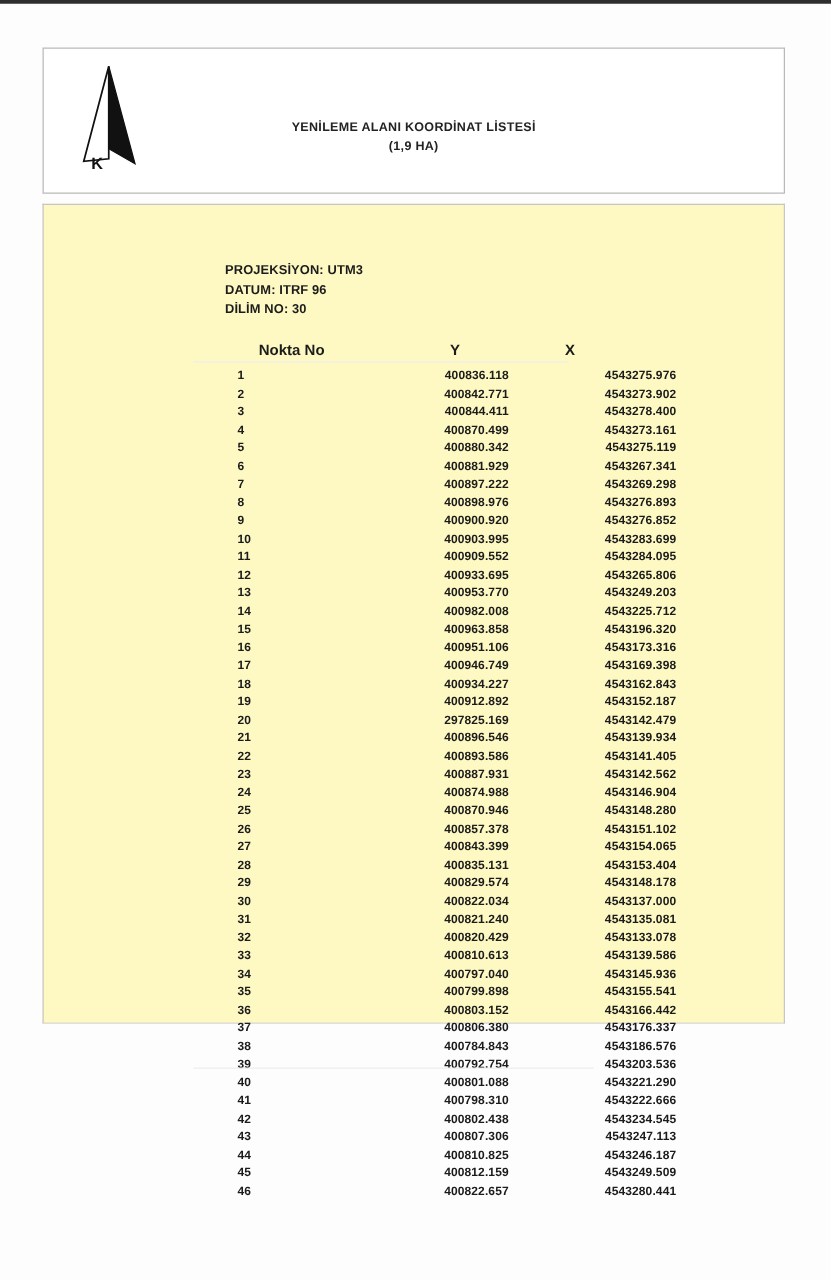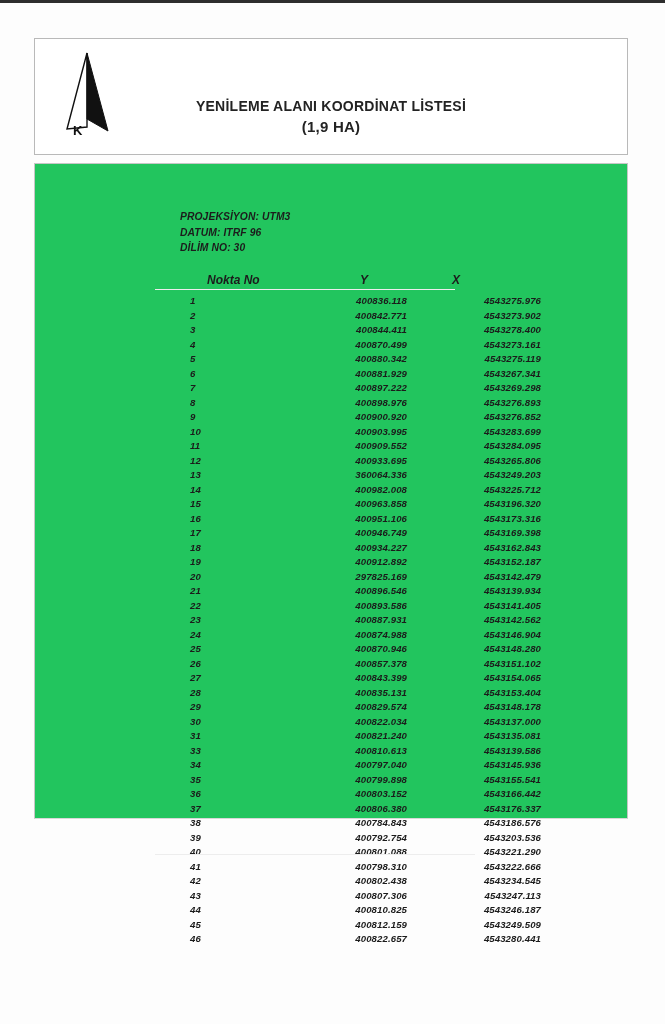--- a/index.html
+++ b/index.html
@@ -65,46 +65,45 @@
 
   .title-text {
     position: absolute;
     left: 0;
     right: 0;
     top: 57px;
     text-align: center;
     line-height: 1.45;
   }
   .title-main {
-    font-size: 14px;
+    font-size: 10px;
     font-weight: 700;
     letter-spacing: 0.25px;
     color: #232323;
     display: block;
   }
   .title-sub {
-    font-size: 15px;
+    font-size: 10px;
     font-weight: 700;
     letter-spacing: 0.25px;
     color: #232323;
     display: block;
   }
 
   
   .main-box {
     position: absolute;
     left: 34px;
     top: 163px;
     width: 594px;
     height: 656px;
     border: 1px solid #c6c6c6;
     border-bottom: 1px solid #d8d8d8;
     box-sizing: border-box;
-    background: #22c55e;
-    font-style: italic;
+    background: #fef9c3;
   }
 
   .meta-block {
     position: absolute;
     left: 145px;
     top: 45px;
     line-height: 1.52;
   }
   .meta-line {
     font-size: 10.3px;
@@ -256,21 +255,21 @@
           <div class="cell cell-y">400909.552</div>
           <div class="cell cell-x">4543284.095</div>
         </div>
         <div class="row">
           <div class="cell cell-no">12</div>
           <div class="cell cell-y">400933.695</div>
           <div class="cell cell-x">4543265.806</div>
         </div>
         <div class="row">
           <div class="cell cell-no">13</div>
-          <div class="cell cell-y">360064.336</div>
+          <div class="cell cell-y">400953.770</div>
           <div class="cell cell-x">4543249.203</div>
         </div>
         <div class="row">
           <div class="cell cell-no">14</div>
           <div class="cell cell-y">400982.008</div>
           <div class="cell cell-x">4543225.712</div>
         </div>
         <div class="row">
           <div class="cell cell-no">15</div>
           <div class="cell cell-y">400963.858</div>
@@ -350,20 +349,25 @@
           <div class="cell cell-no">30</div>
           <div class="cell cell-y">400822.034</div>
           <div class="cell cell-x">4543137.000</div>
         </div>
         <div class="row">
           <div class="cell cell-no">31</div>
           <div class="cell cell-y">400821.240</div>
           <div class="cell cell-x">4543135.081</div>
         </div>
         <div class="row">
+          <div class="cell cell-no">32</div>
+          <div class="cell cell-y">400820.429</div>
+          <div class="cell cell-x">4543133.078</div>
+        </div>
+        <div class="row">
           <div class="cell cell-no">33</div>
           <div class="cell cell-y">400810.613</div>
           <div class="cell cell-x">4543139.586</div>
         </div>
         <div class="row">
           <div class="cell cell-no">34</div>
           <div class="cell cell-y">400797.040</div>
           <div class="cell cell-x">4543145.936</div>
         </div>
         <div class="row">

